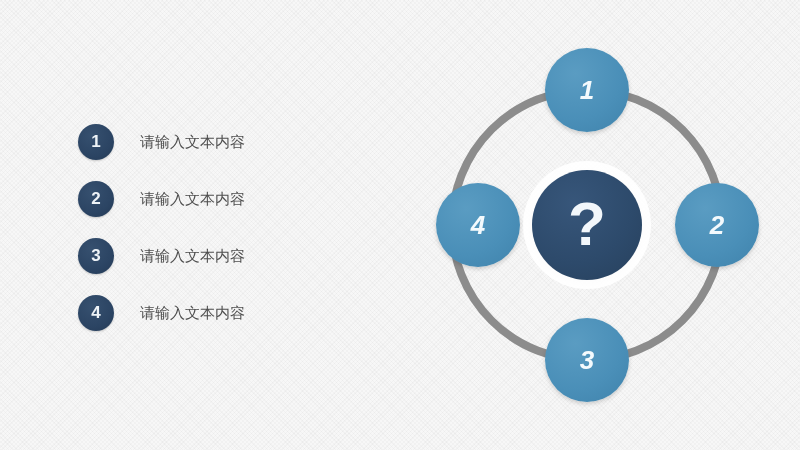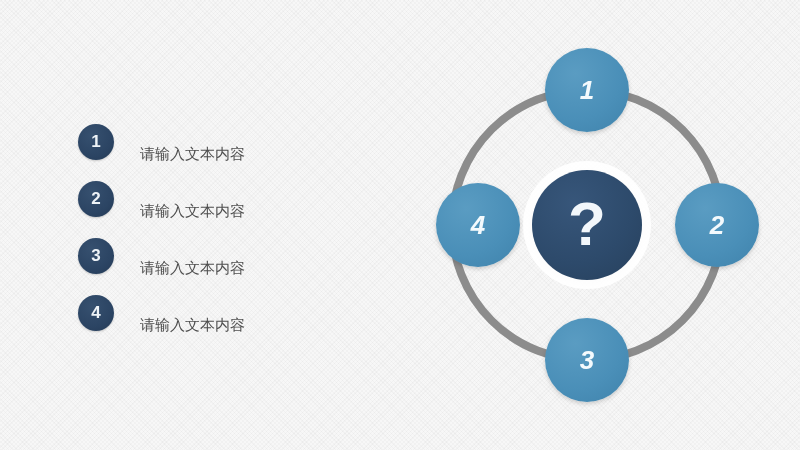--- a/index.html
+++ b/index.html
@@ -56,21 +56,21 @@
     color: #eef3f7;
     font-size: 17px;
     font-weight: bold;
     line-height: 36px;
     text-align: center;
     letter-spacing: 0;
   }
   .list-text {
     position: absolute;
     left: 62px;
-    top: 12px;
+    top: 0;
     height: 36px;
     line-height: 36px;
     font-size: 15px;
     color: #4e4e4e;
     white-space: nowrap;
   }
 
   
   #diagram {
     position: absolute;

